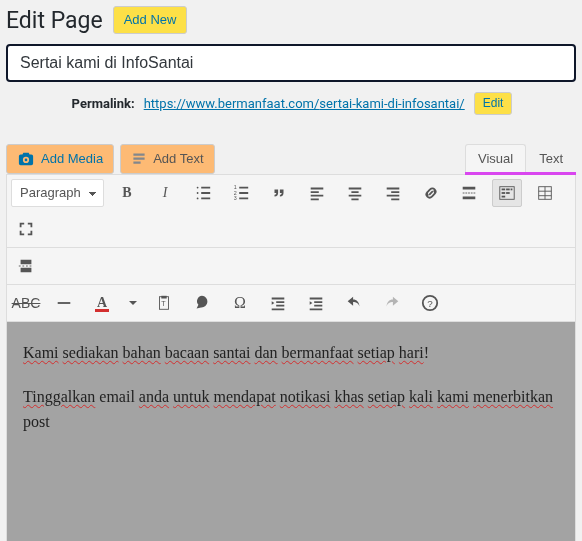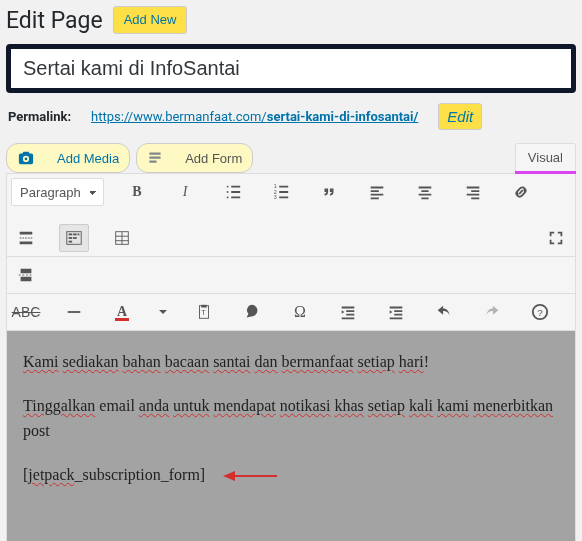--- a/index.html
+++ b/index.html
@@ -1,36 +1,36 @@
 <!DOCTYPE html>
 <html><head>
 <meta charset="utf-8">
 <style>
   * { box-sizing: border-box; margin: 0; padding: 0; }
   body { font-family: -apple-system, BlinkMacSystemFont, "Segoe UI", Roboto, sans-serif; background: #f1f1f1; width: 582px; height: 541px; overflow: hidden; color: #23282d; }
   .wrap { padding: 6px 6px 0 6px; }
   .header-row { display: flex; align-items: center; gap: 10px; margin-bottom: 10px; }
   .page-title { font-size: 23px; font-weight: 400; color: #23282d; }
   .btn { background: #fde047; border: 1px solid #ccc; border-radius: 3px; color: #0073aa; font-size: 13px; padding: 4px 10px; cursor: pointer; line-height: 1.4; }
-  .btn-sm { font-size: 15px; padding: 2px 8px; font-style: italic; }
-  .title-input { width: 100%; background: #fff; border: 5px solid #0f172a; border-radius: 4px; padding: 8px 12px; font-size: 20px; color: #32373c; outline: none; }
-  .permalink-row { margin: 10px 0 12px 2px; font-size: 13px; color: #555; display: flex; align-items: center; gap: 20px; flex-wrap: wrap; }
+  .btn-sm { font-size: 12px; padding: 2px 8px; }
+  .title-input { width: 100%; background: #fff; border: 2px solid #0f172a; border-radius: 4px; padding: 8px 12px; font-size: 16px; color: #32373c; outline: none; }
+  .permalink-row { margin: 10px 0 28px 2px; font-size: 13px; color: #555; display: flex; align-items: center; gap: 9px; flex-wrap: wrap; justify-content: center; }
   .permalink-row strong { color: #23282d; }
   .permalink-row a { color: #0073aa; text-decoration: underline; }
-  .perm-slug { font-weight: 700; }
+  .perm-slug { font-weight: 400; }
   .media-row { display: flex; align-items: flex-end; gap: 6px; margin-bottom: 0; }
-  .media-btn { background: #fef9c3; border: 1px solid #ccc; border-radius: 12px; color: #555; font-size: 13px; padding: 6px 10px; cursor: pointer; display: inline-flex; align-items: center; gap: 22px; }
+  .media-btn { background: #fdba74; border: 1px solid #ccc; border-radius: 3px; color: #555; font-size: 13px; padding: 6px 10px; cursor: pointer; display: inline-flex; align-items: center; gap: 6px; }
   .media-btn .icon-box { color: #82878c; display: inline-flex; }
   .media-btn.primary .icon-box { color: #0073aa; }
   .media-btn.primary { color: #0073aa; }
   .tabs { margin-left: auto; display: flex; border-bottom: 3px solid #d946ef; position: relative; top: 1px; }
   .tab { border: 1px solid transparent; border-bottom: none; padding: 6px 12px; font-size: 13px; color: #555; cursor: pointer; background: transparent; border-top-left-radius: 3px; border-top-right-radius: 3px; }
   .tab.active { background: #f5f5f5; border-color: #ddd; color: #555; }
   .editor-box { border: 1px solid #ddd; background: #fff; }
-  .toolbar { background: #f5f5f5; border-bottom: 1px solid #ddd; padding: 4px; display: flex; align-items: center; gap: 18px; flex-wrap: wrap; }
+  .toolbar { background: #f5f5f5; border-bottom: 1px solid #ddd; padding: 4px; display: flex; align-items: center; gap: 8px; flex-wrap: wrap; }
   .format-select { border: 1px solid #ddd; background: #fff; font-size: 13px; padding: 3px 22px 3px 8px; color: #555; appearance: none; border-radius: 2px; height: 28px; background-image: linear-gradient(45deg, transparent 50%, #555 50%), linear-gradient(135deg, #555 50%, transparent 50%); background-position: right 10px top 12px, right 6px top 12px; background-size: 4px 4px, 4px 4px; background-repeat: no-repeat; }
   .tb-btn { width: 30px; height: 28px; border: 1px solid transparent; background: transparent; display: inline-flex; align-items: center; justify-content: center; cursor: pointer; border-radius: 2px; color: #555; font-size: 14px; }
   .tb-btn.toggled { background: #e5e5e5; border-color: #ccc; }
   .toolbar.second-row { }
   .editor-content { background: #a3a3a3; padding: 18px 16px; min-height: 240px; font-family: Liberation Serif, serif; font-size: 16px; color: #222; line-height: 1.6; }
   .editor-content p { margin-bottom: 18px; }
   .sq { text-decoration: underline wavy #d32f2f; text-decoration-thickness: 1px; text-underline-offset: 2px; }
   .arrow { display: inline-block; vertical-align: middle; margin-left: 14px; }
   .color-swatch { width:30px; height:28px; display:inline-flex; align-items:center; justify-content:center; position:relative; }
   .color-swatch .A { font-weight:bold; font-family:Georgia,serif; }
@@ -63,24 +63,25 @@
           </svg>
       </span>
       <span>Add Media</span>
     </button>
     <button class="media-btn">
       <span class="icon-box">
         <svg width="16" height="16" viewBox="0 0 20 20">
             <path fill="currentColor" d="M3 3h14v3H3V3zm0 5h14v3H3V8zm0 5h9v3H3v-3z"></path>
           </svg>
       </span>
-      <span>Add Form</span>
+      <span>Add Text</span>
     </button>
     <div class="tabs">
       <button class="tab active">Visual</button>
+      <button class="tab">Text</button>
     </div>
   </div>
 
   <div class="editor-box">
     <div class="toolbar">
       <select class="format-select">
         <option>Paragraph</option>
       </select>
       <button class="tb-btn" title="Bold">
           <b style="font-family:Georgia">B</b>
@@ -227,24 +228,15 @@
         </button>
     </div>
 
     <div class="editor-content">
       <p>
         <span class="sq">Kami</span><span> </span><span class="sq">sediakan</span><span> </span><span class="sq">bahan</span><span> </span><span class="sq">bacaan</span><span> </span><span class="sq">santai</span><span> </span><span class="sq">dan</span><span> </span><span class="sq">bermanfaat</span><span> </span><span class="sq">setiap</span><span> </span><span class="sq">hari</span><span>!</span>
       </p>
       <p>
         <span class="sq">Tinggalkan</span><span> email </span><span class="sq">anda</span><span> </span><span class="sq">untuk</span><span> </span><span class="sq">mendapat</span><span> </span><span class="sq">notikasi</span><span> </span><span class="sq">khas</span><span> </span><span class="sq">setiap</span><span> </span><span class="sq">kali</span><span> </span><span class="sq">kami</span><span> </span><span class="sq">menerbitkan</span><span> post </span>
       </p>
-      <p>
-        <span>[</span><span class="sq">jetpack</span><span>_subscription_form]</span>
-        <span class="arrow">
-          <svg width="54" height="14" viewBox="0 0 54 14">
-              <line x1="54" y1="7" x2="10" y2="7" stroke="#d32f2f" stroke-width="2"></line>
-              <polygon points="0,7 12,2 12,12" fill="#d32f2f"></polygon>
-            </svg>
-        </span>
-      </p>
     </div>
   </div>
 </div>
 
 </body></html>

